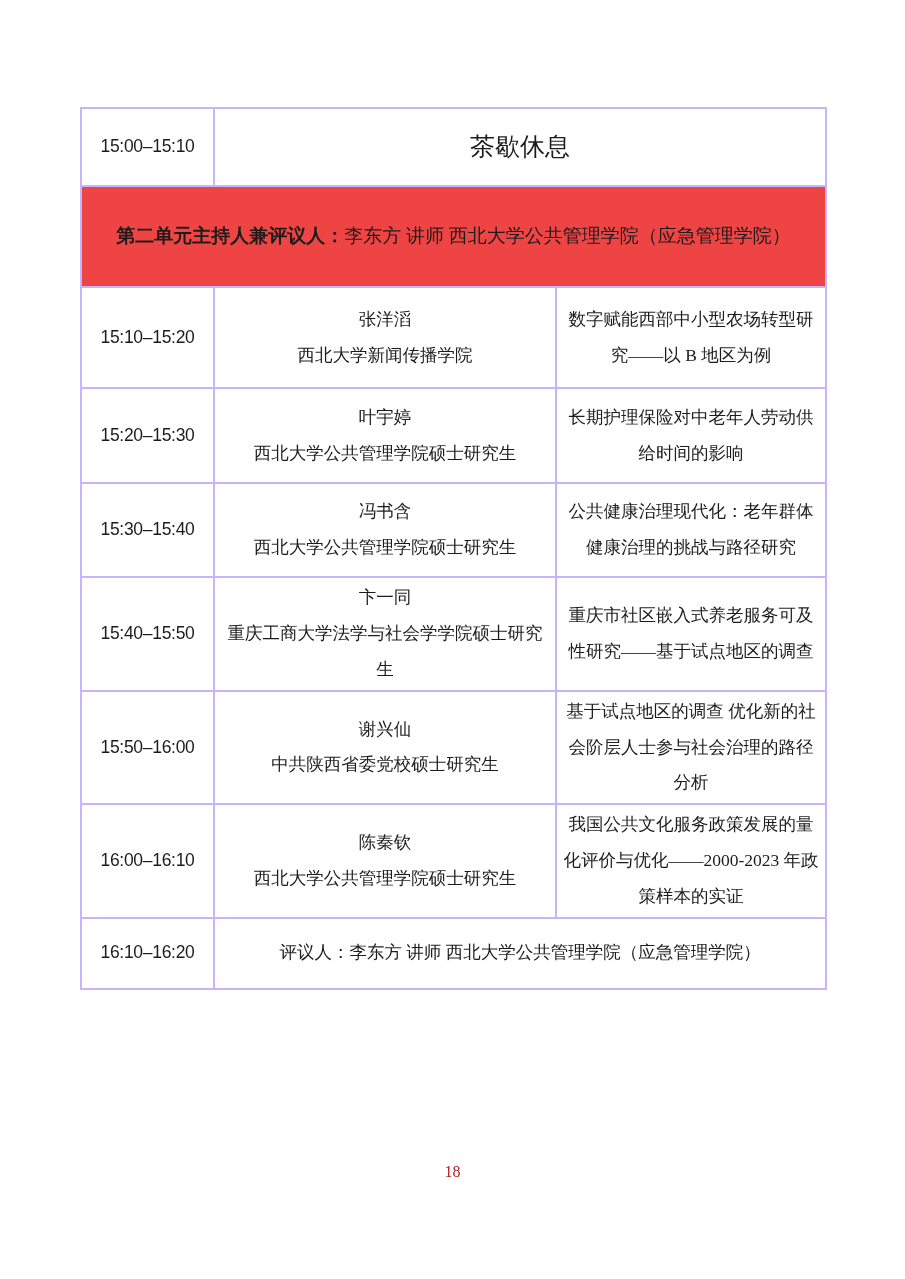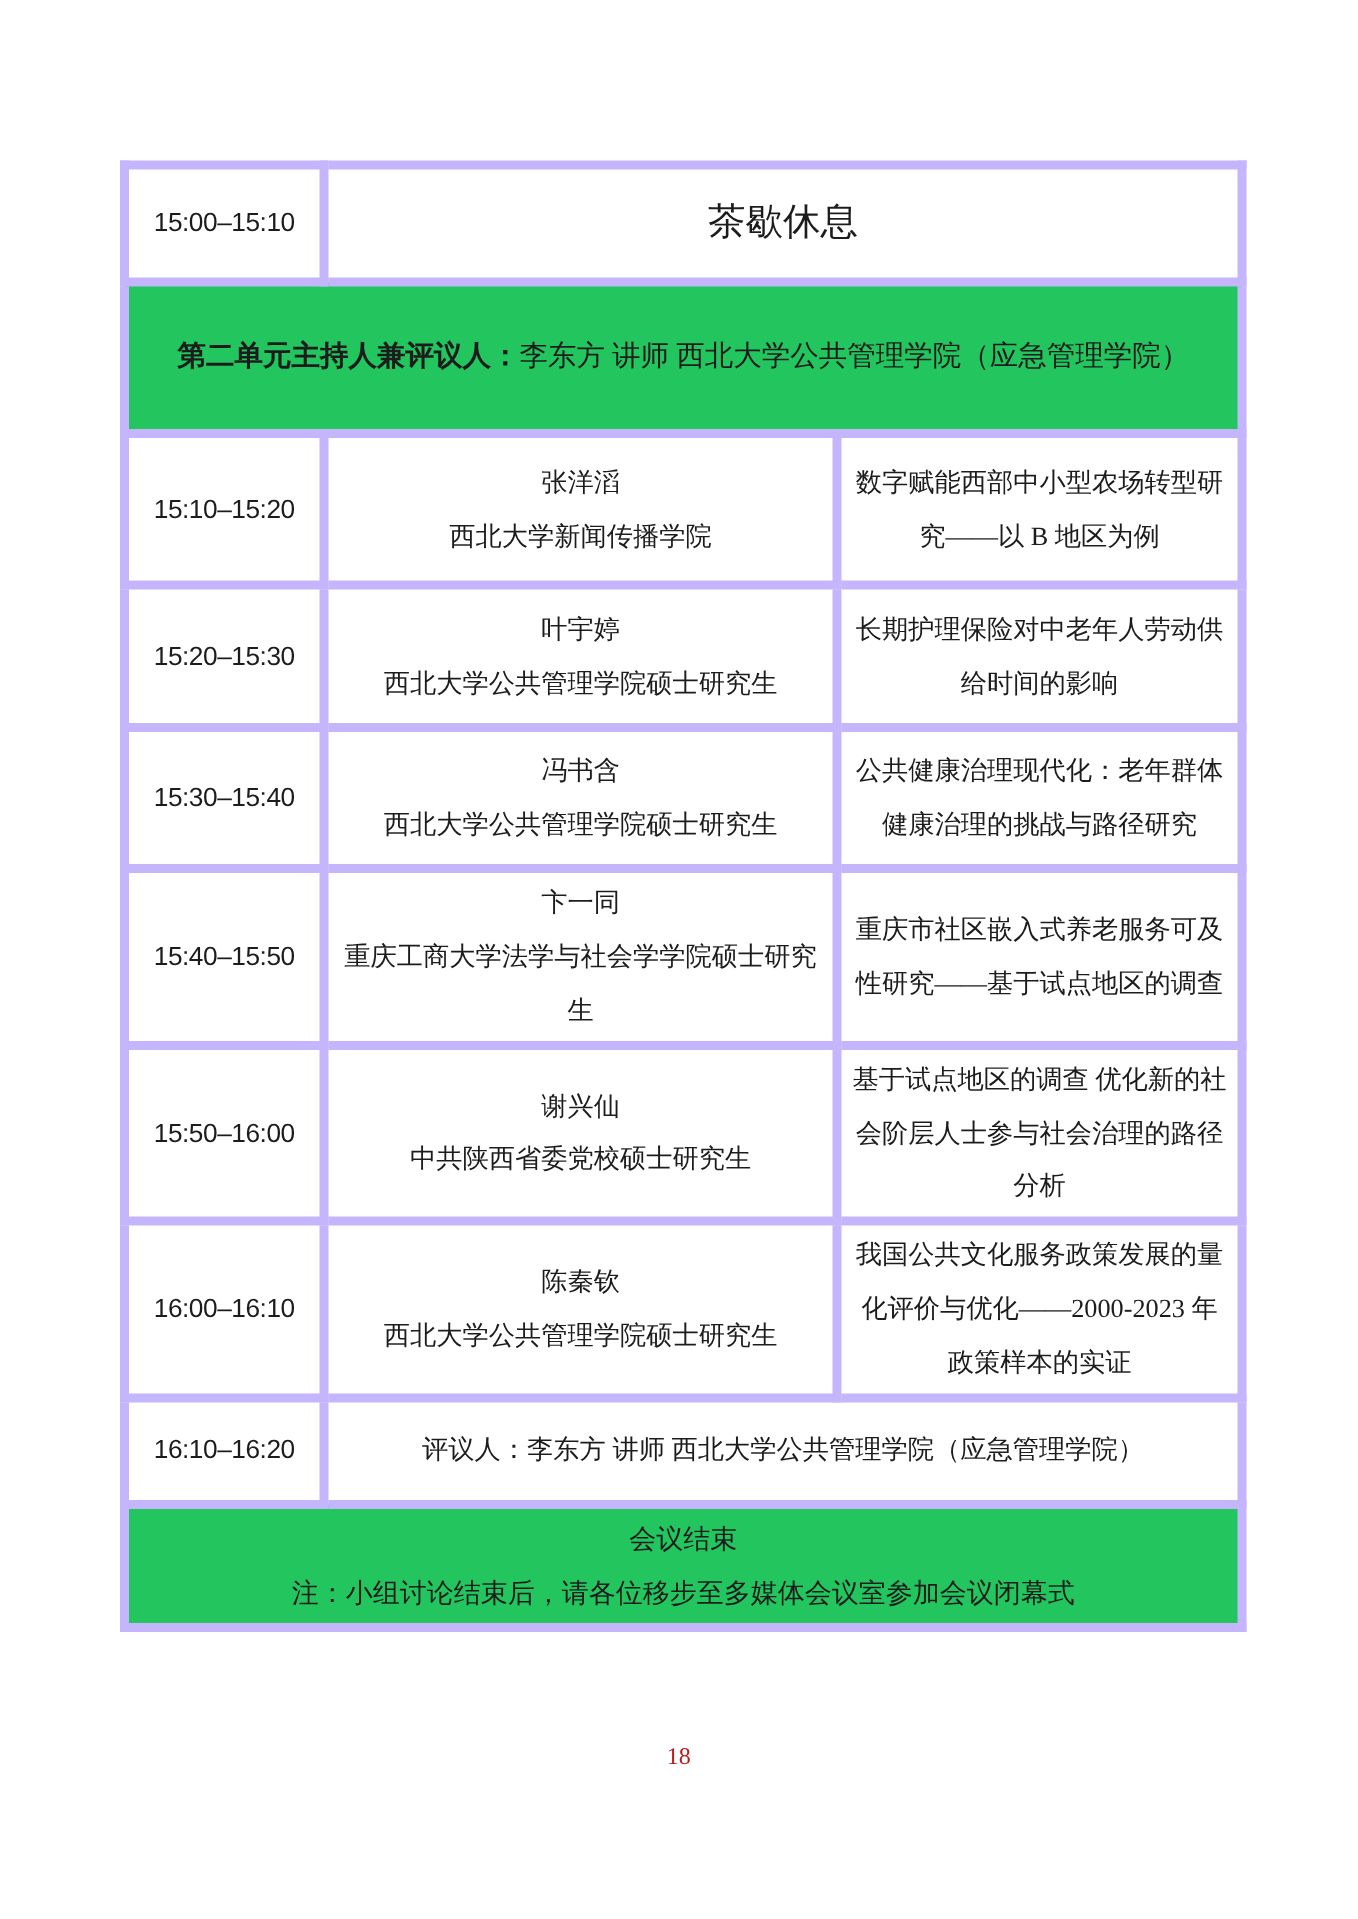--- a/index.html
+++ b/index.html
@@ -16,21 +16,21 @@
   }
   table.program {
     position: absolute;
     left: 80px;
     top: 107px;
     width: 745px;
     border-collapse: collapse;
     table-layout: fixed;
   }
   table.program td {
-    border: 6px solid #c4b5fd;
+    border: 2px solid #c4b5fd;
     text-align: center;
     vertical-align: middle;
     padding: 2px 5px;
     font-size: 17.5px;
     line-height: 2.05;
   }
   td.time-cell {
     font-family: "Liberation Sans", sans-serif;
     font-size: 18px;
     letter-spacing: -0.3px;
@@ -44,21 +44,21 @@
   tr.row-s3        { height: 112px; }
   tr.row-s4        { height: 94px;  }
   tr.row-s5        { height: 110px; }
   tr.row-review    { height: 71px; }
   tr.row-footer    { height: 76px;  }
   tr.row-head td {
     font-weight: bold;
     font-size: 19px;
   }
   td.green-cell {
-    background: #22c55e;
+    background: #ef4444;
   }
   .banner-label {
     font-weight: bold;
     font-size: 19px;
   }
   .banner-text {
     font-size: 19px;
   }
   .tea-text {
     font-size: 25px;
@@ -155,23 +155,17 @@
         <div>西北大学公共管理学院硕士研究生</div>
       </td>
       <td>我国公共文化服务政策发展的量化评价与优化——2000-2023 年政策样本的实证</td>
     </tr>
 
     <tr class="row-review">
       <td class="time-cell">16:10–16:20</td>
       <td colspan="2">评议人：李东方 讲师 西北大学公共管理学院（应急管理学院）</td>
     </tr>
 
-    <tr class="row-footer">
-      <td colspan="3" class="green-cell">
-        <div class="footer-line">会议结束</div>
-        <div class="footer-line">注：小组讨论结束后，请各位移步至多媒体会议室参加会议闭幕式</div>
-      </td>
-    </tr>
 
   </tbody>
 </table>
 
 <div class="page-number">18</div>
 
 </body></html>

